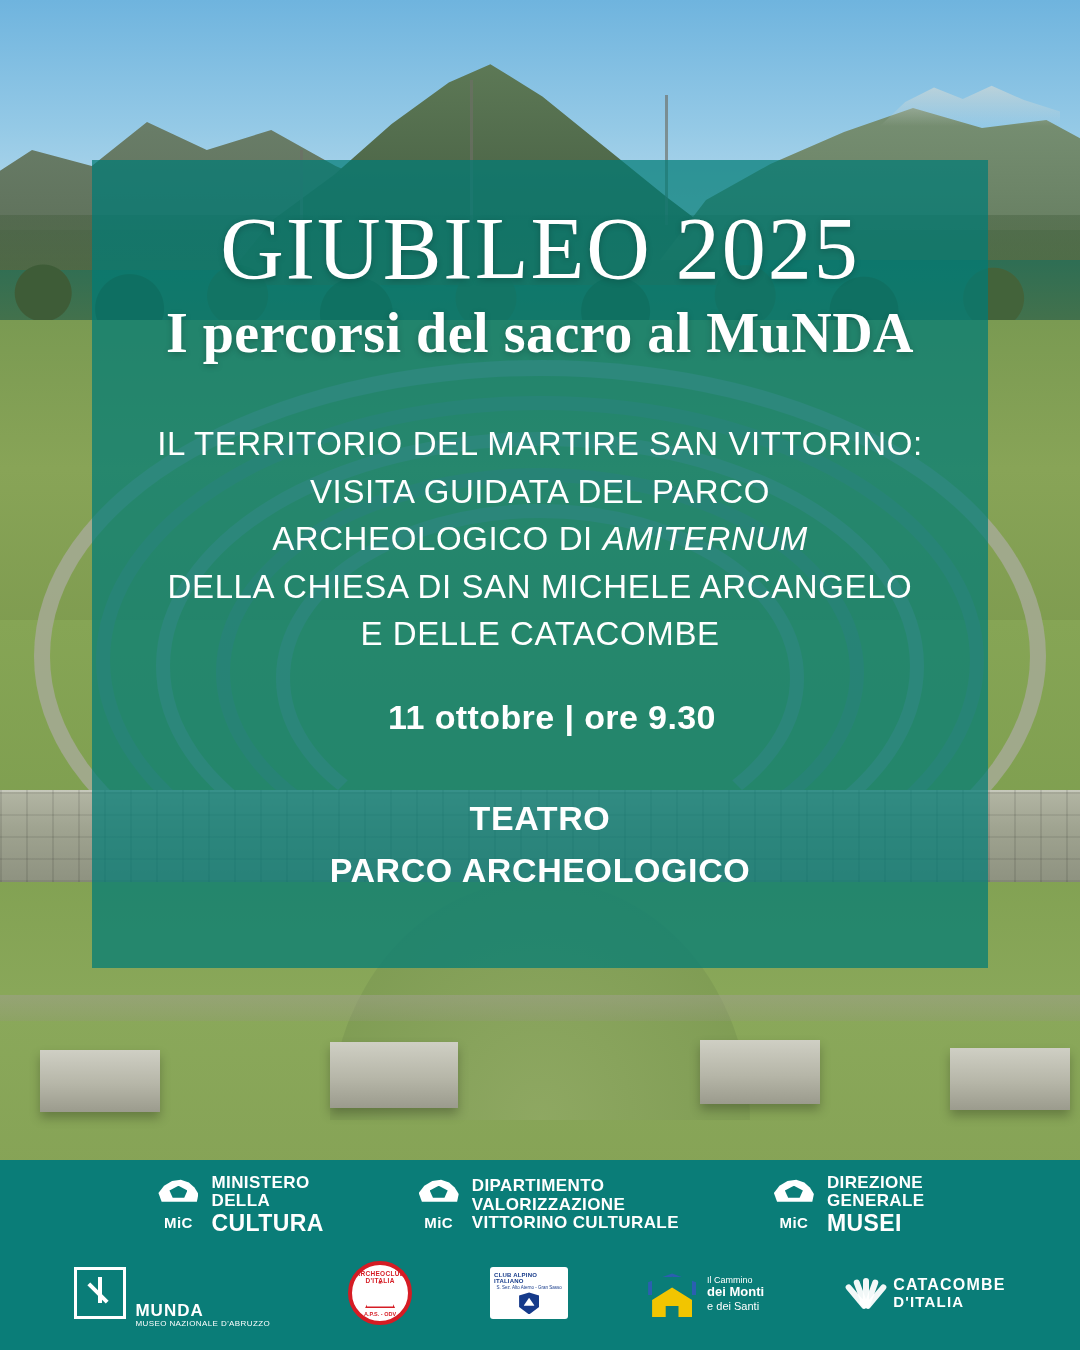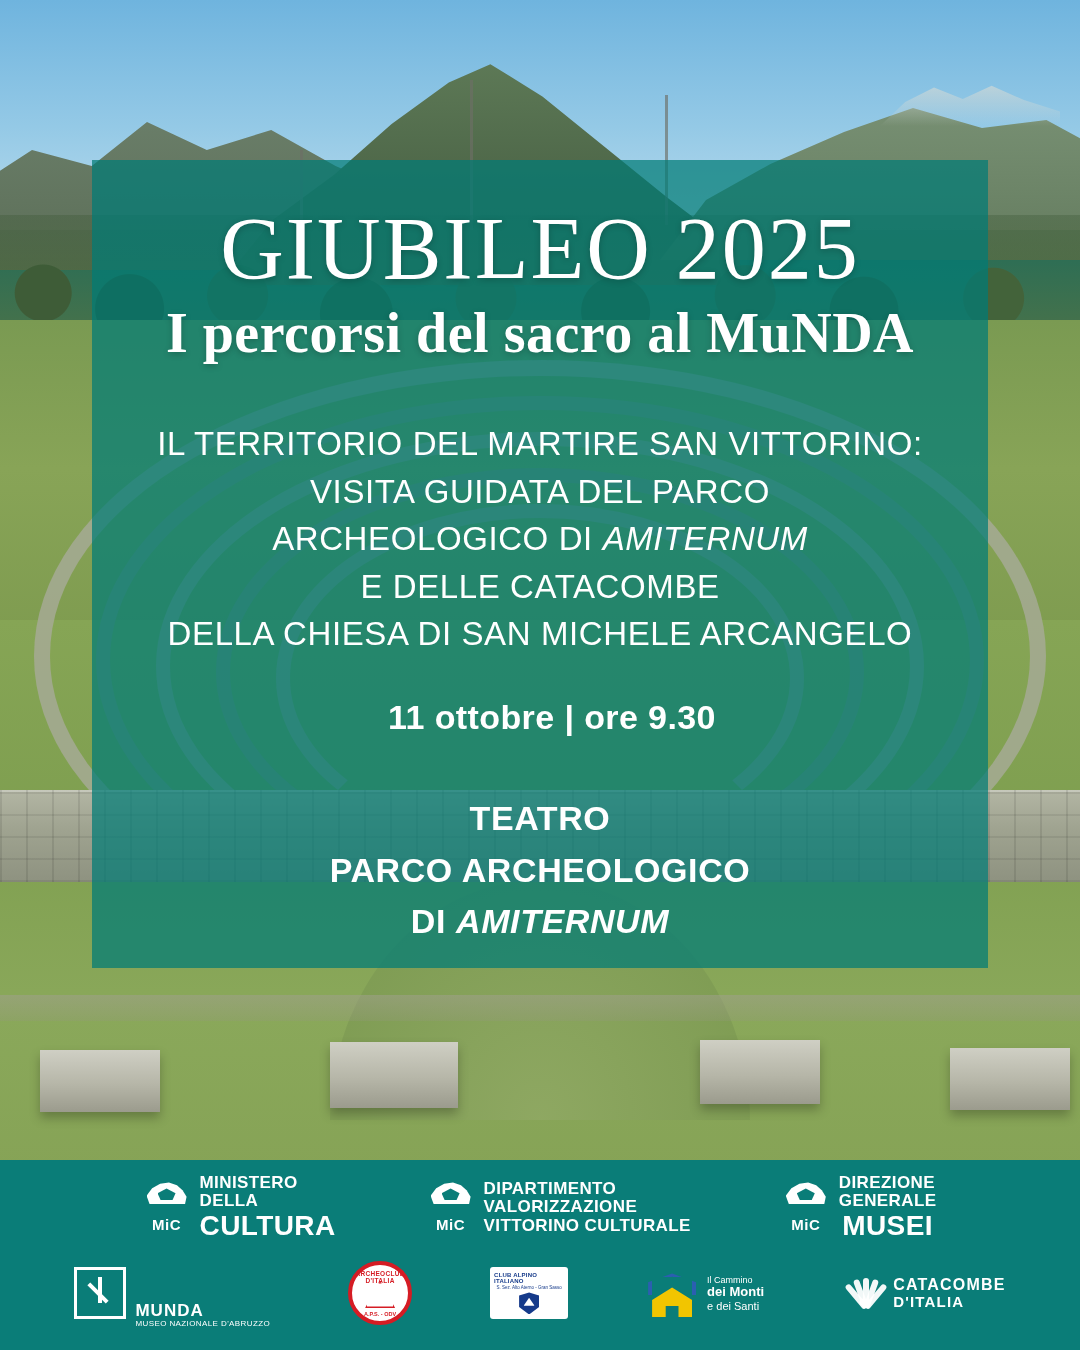--- a/index.html
+++ b/index.html
@@ -276,21 +276,21 @@
     margin-top: 12px;
   }
   .mic-text {
     line-height: 1.08;
     font-size: 17px;
     font-weight: bold;
     letter-spacing: .4px;
     text-align: left;
     white-space: nowrap;
   }
-  .mic-text .big { font-size: 28px; text-align: center; }
+  .mic-text .big { font-size: 23px; }
 
   .badge {
     display: flex;
     align-items: center;
     gap: 9px;
     color: #ffffff;
   }
   .badge-label {
     text-align: left;
     line-height: 1.08;
@@ -491,32 +491,29 @@
 
   <div class="title">GIUBILEO 2025</div>
   <div class="subtitle">I percorsi del sacro al MuNDA</div>
 
   <div class="description">
     <div>IL TERRITORIO DEL MARTIRE SAN VITTORINO:</div>
     <div>VISITA GUIDATA DEL PARCO</div>
     <div>
       <span>ARCHEOLOGICO DI </span><span class="it">AMITERNUM</span>
     </div>
+    <div>DELLA CHIESA DI SAN MICHELE ARCANGELO</div>
     <div>E DELLE CATACOMBE</div>
-    <div>DELLA CHIESA DI SAN MICHELE ARCANGELO</div>
   </div>
 
   <div class="datetime">11 ottobre | ore 9.30</div>
 
   <div class="venue">
     <div>TEATRO</div>
     <div>PARCO ARCHEOLOGICO</div>
-    <div>
-      <span>DI </span><span class="it">AMITERNUM</span>
-    </div>
   </div>
 
   <div class="footer">
 
     <div class="footer-row row-top">
 
       <div class="mic-logo">
         <div class="mic-mark">
           <div class="mic-shape"></div>
           <div class="mic-word">MiC</div>

